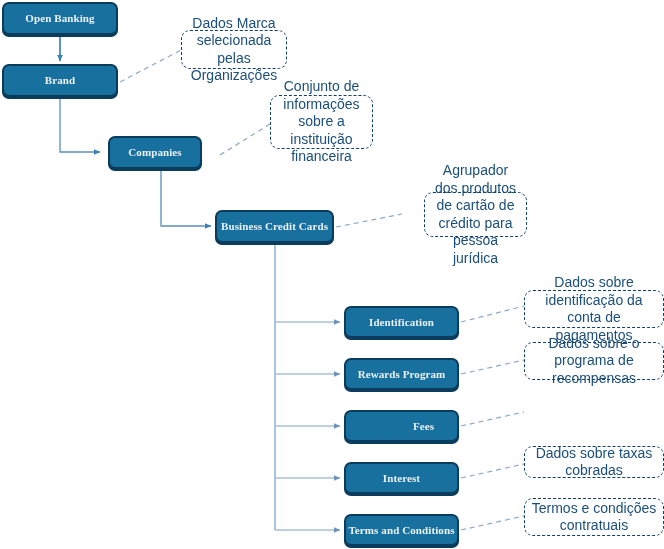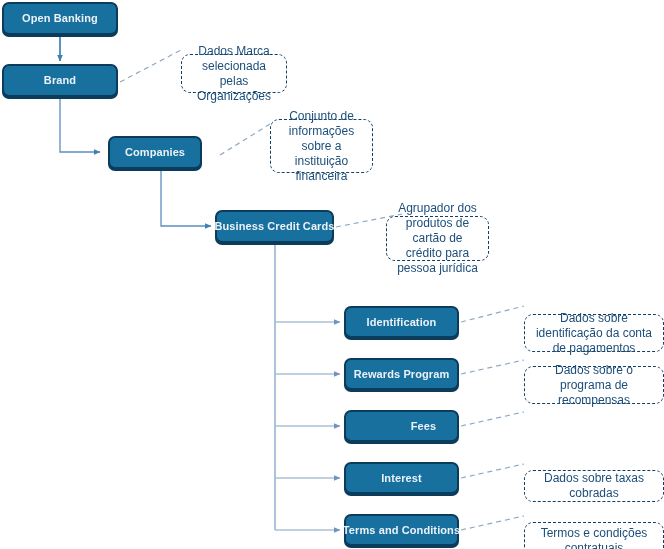--- a/index.html
+++ b/index.html
@@ -43,38 +43,38 @@
     color: #EAF2F8;
     font-weight: bold;
     font-size: 11px;
     letter-spacing: 0.1px;
     line-height: 1.15;
     padding: 0 4px;
   }
   .node-label {
     display: block;
     white-space: nowrap;
+    font-family: Liberation Serif, serif;
   }
 
   
   .note {
     position: absolute;
     box-sizing: border-box;
     background: #ffffff;
     border: 1.6px dashed #123F66;
     border-radius: 9px;
     display: flex;
     align-items: center;
     justify-content: center;
     text-align: center;
     color: #1C4E7A;
-    font-size: 12px;
+    font-size: 14px;
     line-height: 1.25;
     padding: 2px 6px;
-    margin-top: 24px;
   }
   .note-label {
     display: block;
   }
 </style>
 </head>
 <body>
 
 <div id="canvas">
 
@@ -158,21 +158,21 @@
   </div>
 
   <div class="note" style="left:181px;top:30px;width:106px;height:39px;">
     <span class="note-label">Dados Marca selecionada pelas Organizações</span>
   </div>
 
   <div class="note" style="left:270px;top:95px;width:103px;height:54px;">
     <span class="note-label">Conjunto de informações sobre a instituição financeira</span>
   </div>
 
-  <div class="note" style="left:386px;top:192px;width:103px;height:45px;">
+  <div class="note" style="left:424px;top:192px;width:103px;height:45px;">
     <span class="note-label">Agrupador dos produtos de cartão de crédito para pessoa jurídica</span>
   </div>
 
   <div class="note" style="left:524px;top:290px;width:140px;height:38px;">
     <span class="note-label">Dados sobre identificação da conta de pagamentos</span>
   </div>
 
   <div class="note" style="left:524px;top:342px;width:140px;height:38px;text-align:center;">
     <span class="note-label">Dados sobre o programa de recompensas</span>
   </div>

